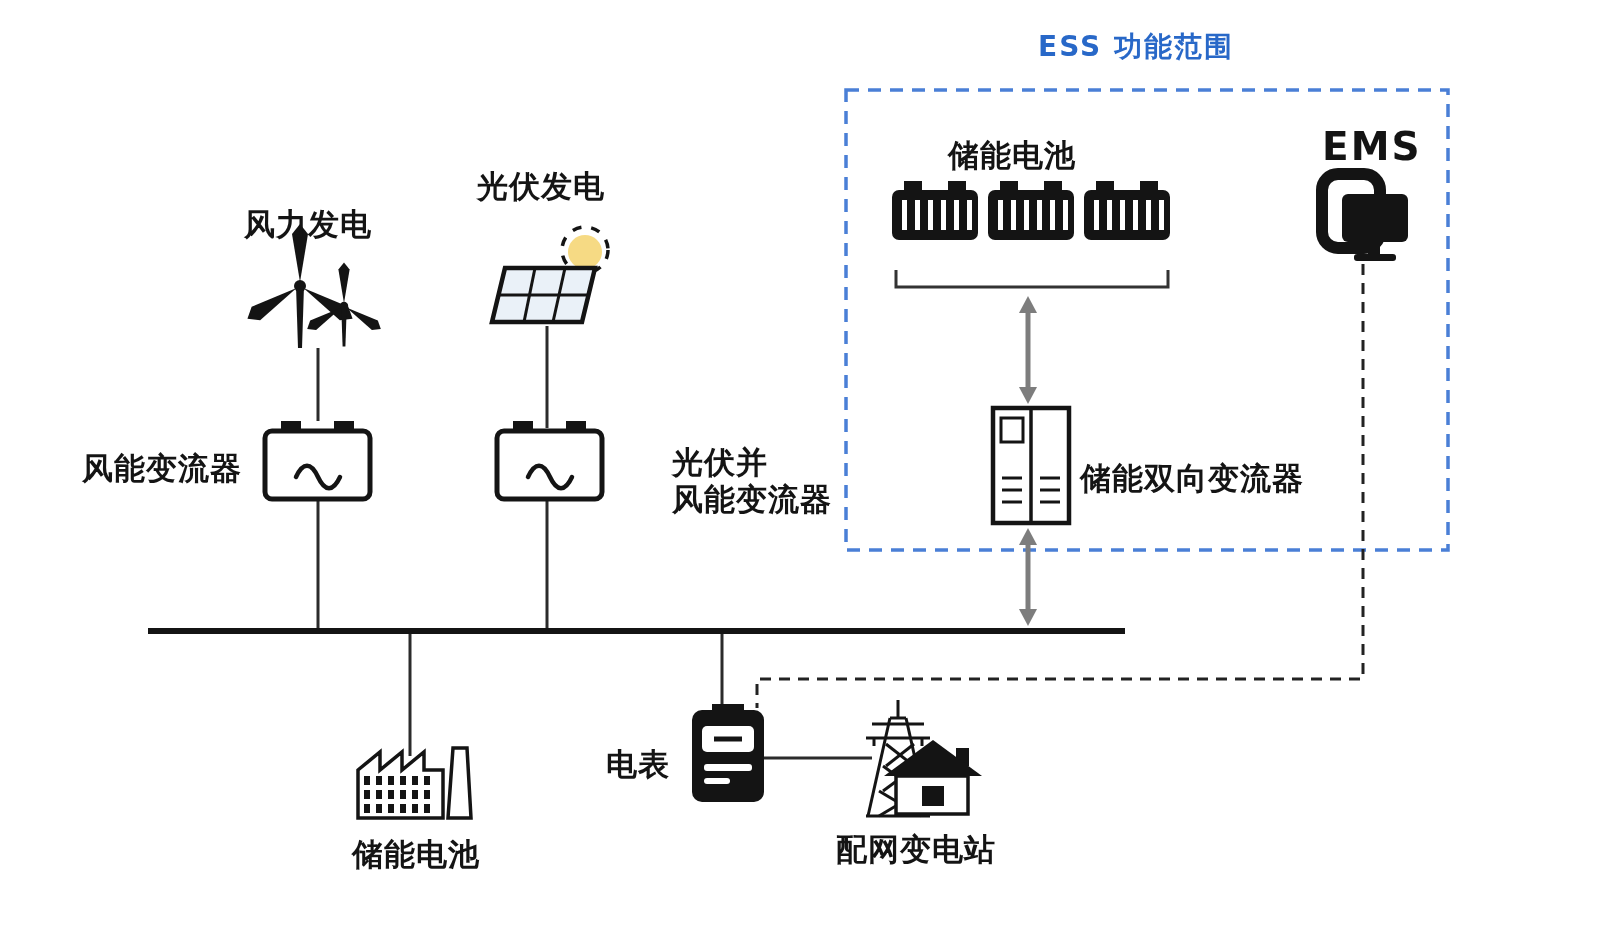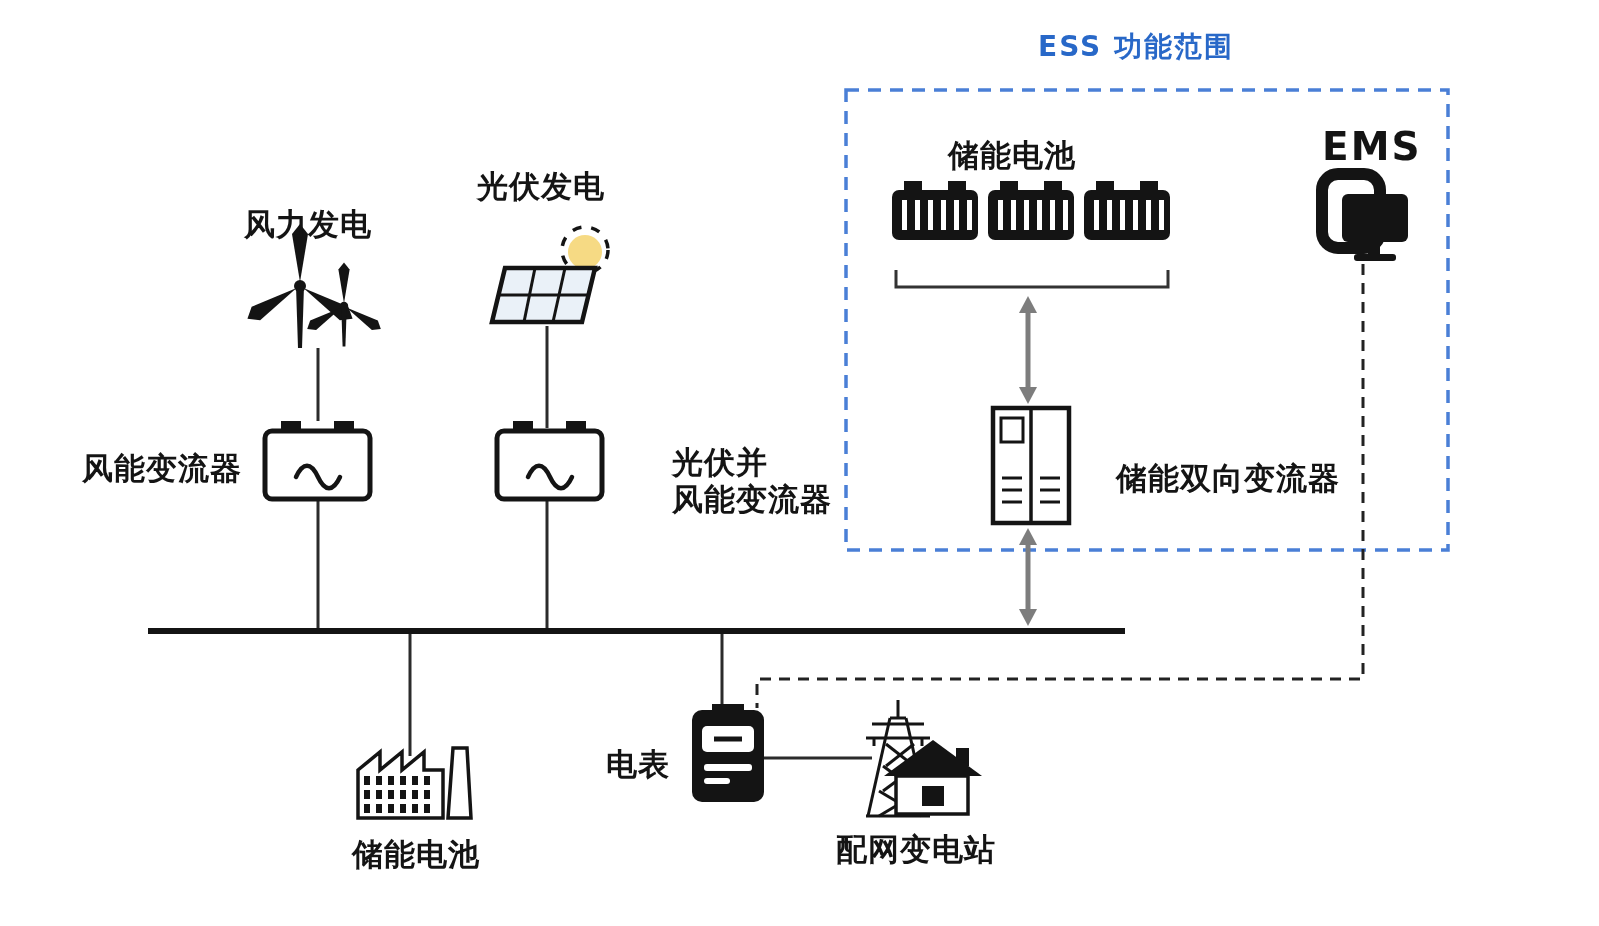--- a/index.html
+++ b/index.html
@@ -235,21 +235,21 @@
     <span style="display:block">光伏并</span>
     <span style="display:block">风能变流器</span>
   </div>
 
   <div class="lbl ess-title" style="left:1038px;top:30px;">ESS 功能范围</div>
 
   <div class="lbl" style="left:948px;top:137px;">储能电池</div>
 
   <div class="lbl ems-title" style="left:1322px;top:124px;">EMS</div>
 
-  <div class="lbl" style="left:1080px;top:460px;margin-left:36px;">储能双向变流器</div>
+  <div class="lbl" style="left:1080px;top:460px;">储能双向变流器</div>
 
   <div class="lbl" style="left:352px;top:836px;">储能电池</div>
 
   <div class="lbl" style="left:606px;top:746px;">电表</div>
 
   <div class="lbl" style="left:836px;top:831px;">配网变电站</div>
 
 </div>
 
 </body></html>

